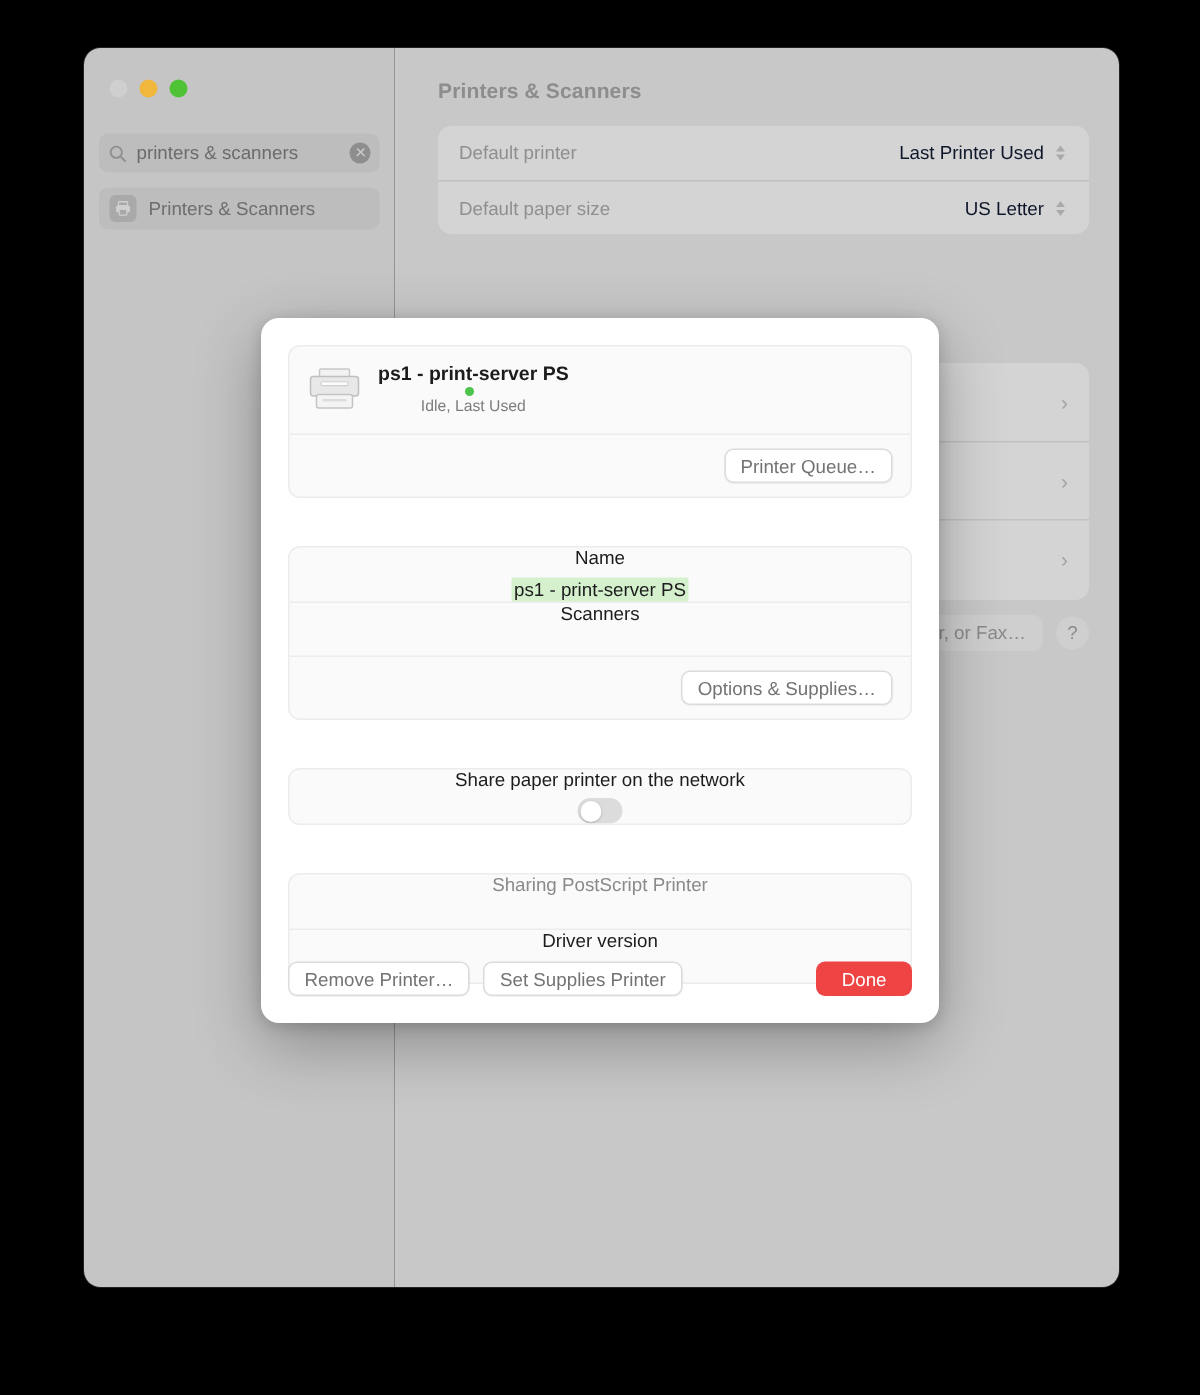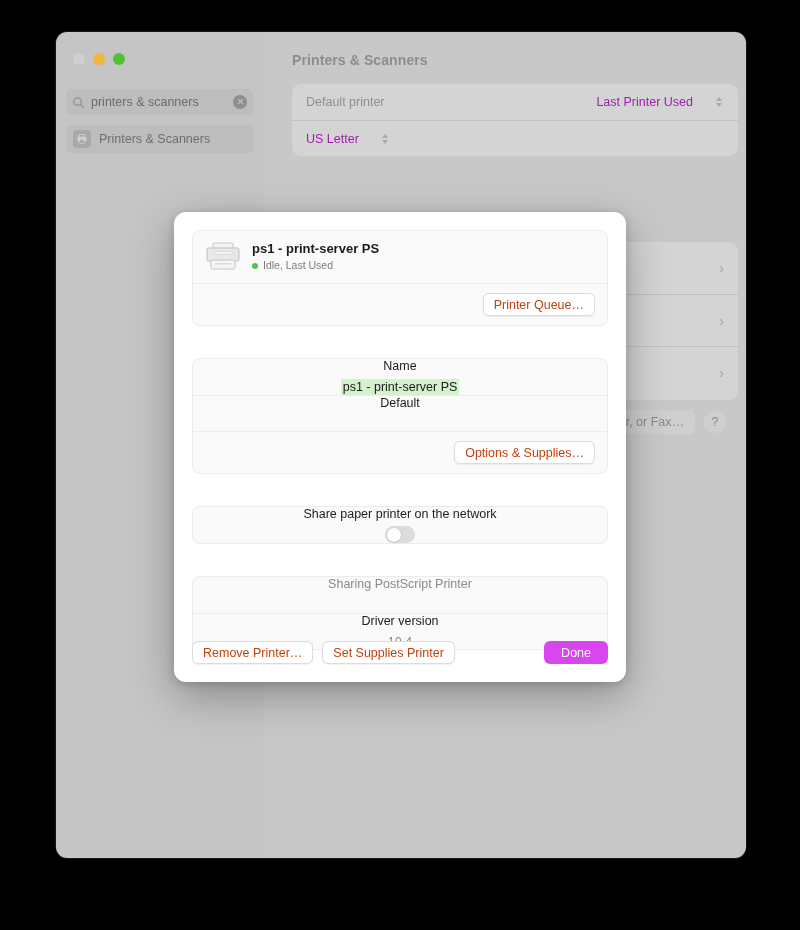--- a/index.html
+++ b/index.html
@@ -149,21 +149,21 @@
     top: 20px;
     font-size: 14px;
     font-weight: bold;
     color: #8d8d8d;
     letter-spacing: 0.1px;
   }
 
   .card {
     position: absolute;
     left: 29px;
-    right: 8px;
+    right: 20px;
     background: rgba(222,222,222,0.55);
     border-radius: 9px;
   }
 
   .card-defaults { top: 52px; height: 72px; }
 
   .crow {
     height: 36px;
     display: flex;
     align-items: center;
@@ -172,22 +172,22 @@
   }
   .crow + .crow { border-top: 1px solid rgba(170,170,170,0.45); }
 
   .crow-label {
     font-size: 12.5px;
     color: #8f8f8f;
     flex: 1 1 auto;
   }
   .crow-value {
     font-size: 12.5px;
-    color: #a21caf;
-    margin-right: 21px;
+    color: #0f172a;
+    margin-right: 6px;
   }
   .stepper {
     width: 10px;
     height: 16px;
     position: relative;
     opacity: 0.6;
     flex: 0 0 auto;
   }
 
   .section-head {
@@ -297,20 +297,21 @@
     font-weight: bold;
     line-height: 16px;
   }
   .printer-status {
     font-size: 10.5px;
     color: #7d7d7d;
     line-height: 15px;
     display: flex;
     align-items: center;
     margin-top: 1px;
+    flex-direction: column;
   }
   .status-dot {
     width: 6px;
     height: 6px;
     border-radius: 50%;
     background: #4cc44c;
     margin-right: 5px;
     flex: 0 0 auto;
   }
 
@@ -320,21 +321,21 @@
     padding: 9px 12px;
   }
 
   .wbtn {
     background: #ffffff;
     border: 1px solid #dcdcdc;
     border-radius: 6px;
     height: 23px;
     padding: 0 10px;
     font-size: 12.5px;
-    color: #c2410c;
+    color: #737373;
     font-family: "Liberation Sans", sans-serif;
     box-shadow: 0 0.5px 1px rgba(0,0,0,0.06);
     white-space: nowrap;
   }
 
   .s-row {
     display: flex;
     align-items: center;
     padding: 0 13px;
     height: 36px;
@@ -383,21 +384,21 @@
     position: absolute;
     left: 18px;
     right: 18px;
     bottom: 18px;
     display: flex;
     align-items: center;
     gap: 9px;
   }
   .footer-spacer { flex: 1 1 auto; }
   .done-btn {
-    background: #d946ef;
+    background: #ef4444;
     border: none;
     border-radius: 6px;
     height: 23px;
     padding: 0 17px;
     font-size: 12.5px;
     color: #ffffff;
     font-family: "Liberation Sans", sans-serif;
   }
 </style>
 </head>
@@ -445,20 +446,21 @@
           <span class="crow-label">Default printer</span>
           <span class="crow-value">Last Printer Used</span>
           <span class="stepper">
             <svg width="10" height="16" viewBox="0 0 10 16">
               <path d="M5 3 L8 7 L2 7 Z" fill="#8f8f8f"></path>
               <path d="M5 13 L8 9 L2 9 Z" fill="#8f8f8f"></path>
             </svg>
           </span>
         </div>
         <div class="crow">
+          <span class="crow-label">Default paper size</span>
           <span class="crow-value">US Letter</span>
           <span class="stepper">
             <svg width="10" height="16" viewBox="0 0 10 16">
               <path d="M5 3 L8 7 L2 7 Z" fill="#8f8f8f"></path>
               <path d="M5 13 L8 9 L2 9 Z" fill="#8f8f8f"></path>
             </svg>
           </span>
         </div>
       </div>
 
@@ -513,21 +515,21 @@
           <button class="wbtn">Printer Queue…</button>
         </div>
       </div>
 
       <div class="s-card">
         <div class="s-row">
           <span class="s-label">Name</span>
           <span class="s-value highlight">ps1 - print-server PS</span>
         </div>
         <div class="s-row">
-          <span class="s-label">Default</span>
+          <span class="s-label">Scanners</span>
           <span class="s-value"></span>
         </div>
         <div class="btn-strip">
           <button class="wbtn">Options &amp; Supplies…</button>
         </div>
       </div>
 
       <div class="s-card">
         <div class="s-row">
           <span class="s-label">Share paper printer on the network</span>

